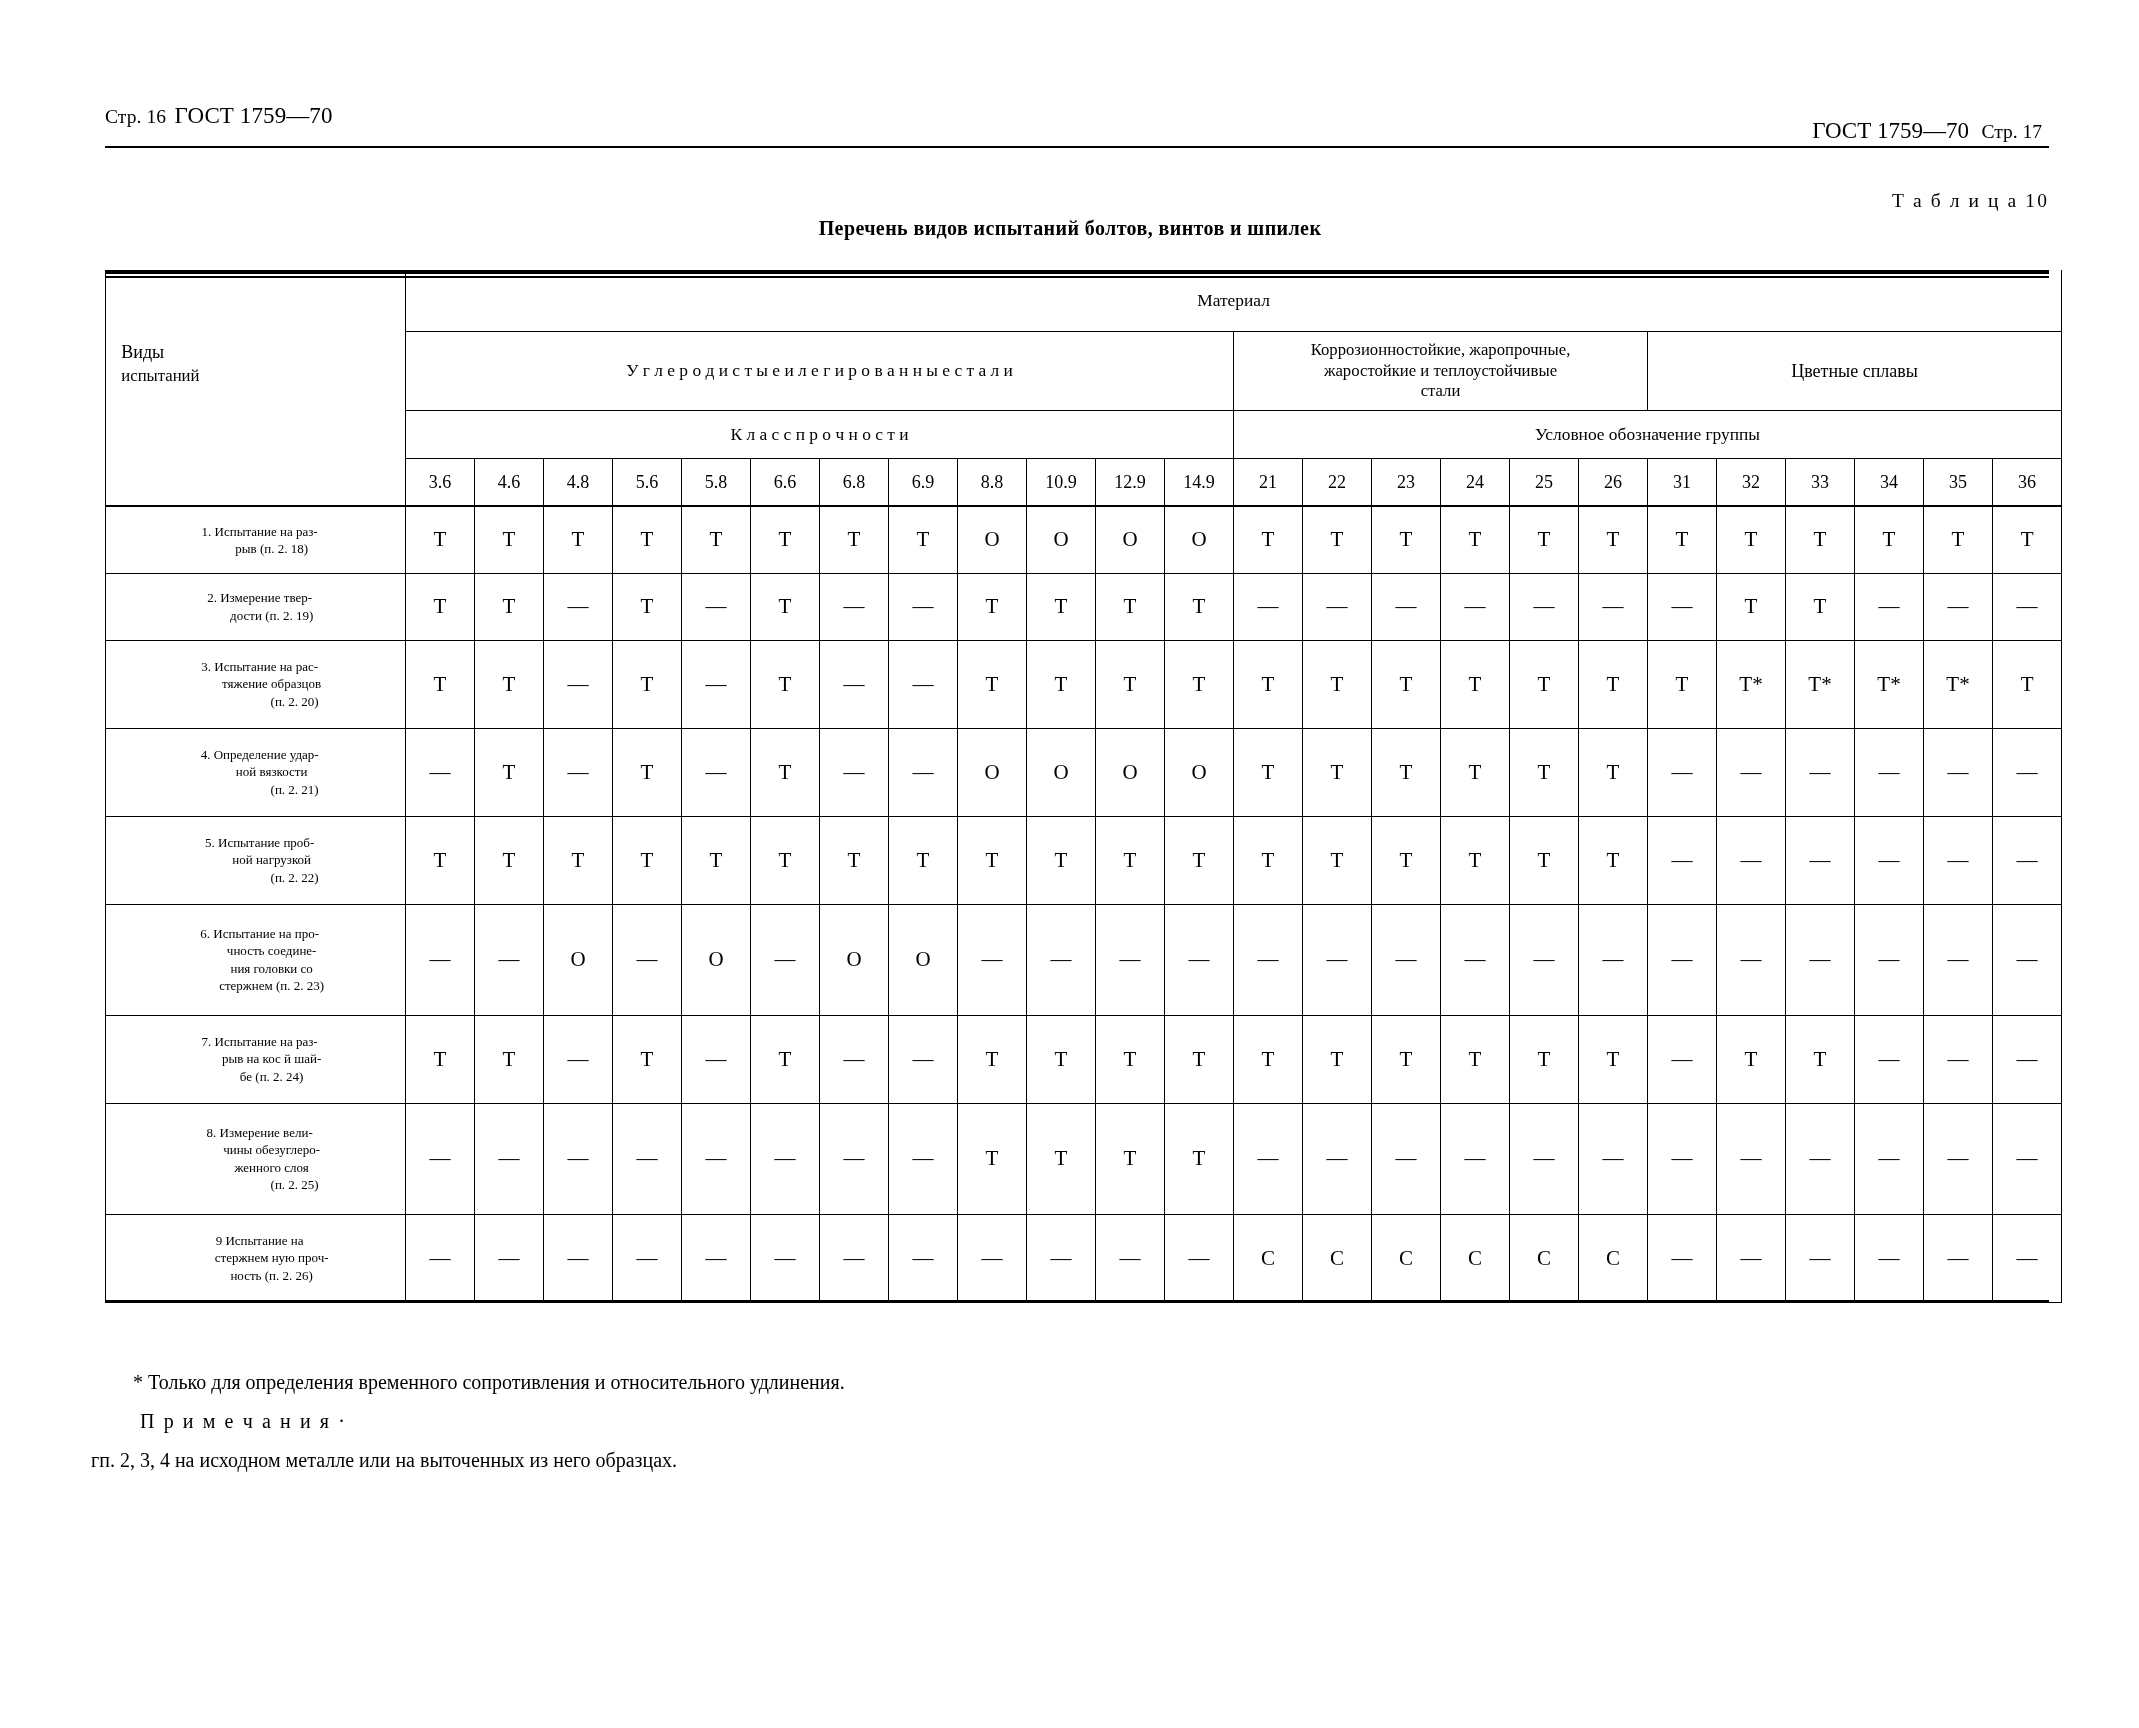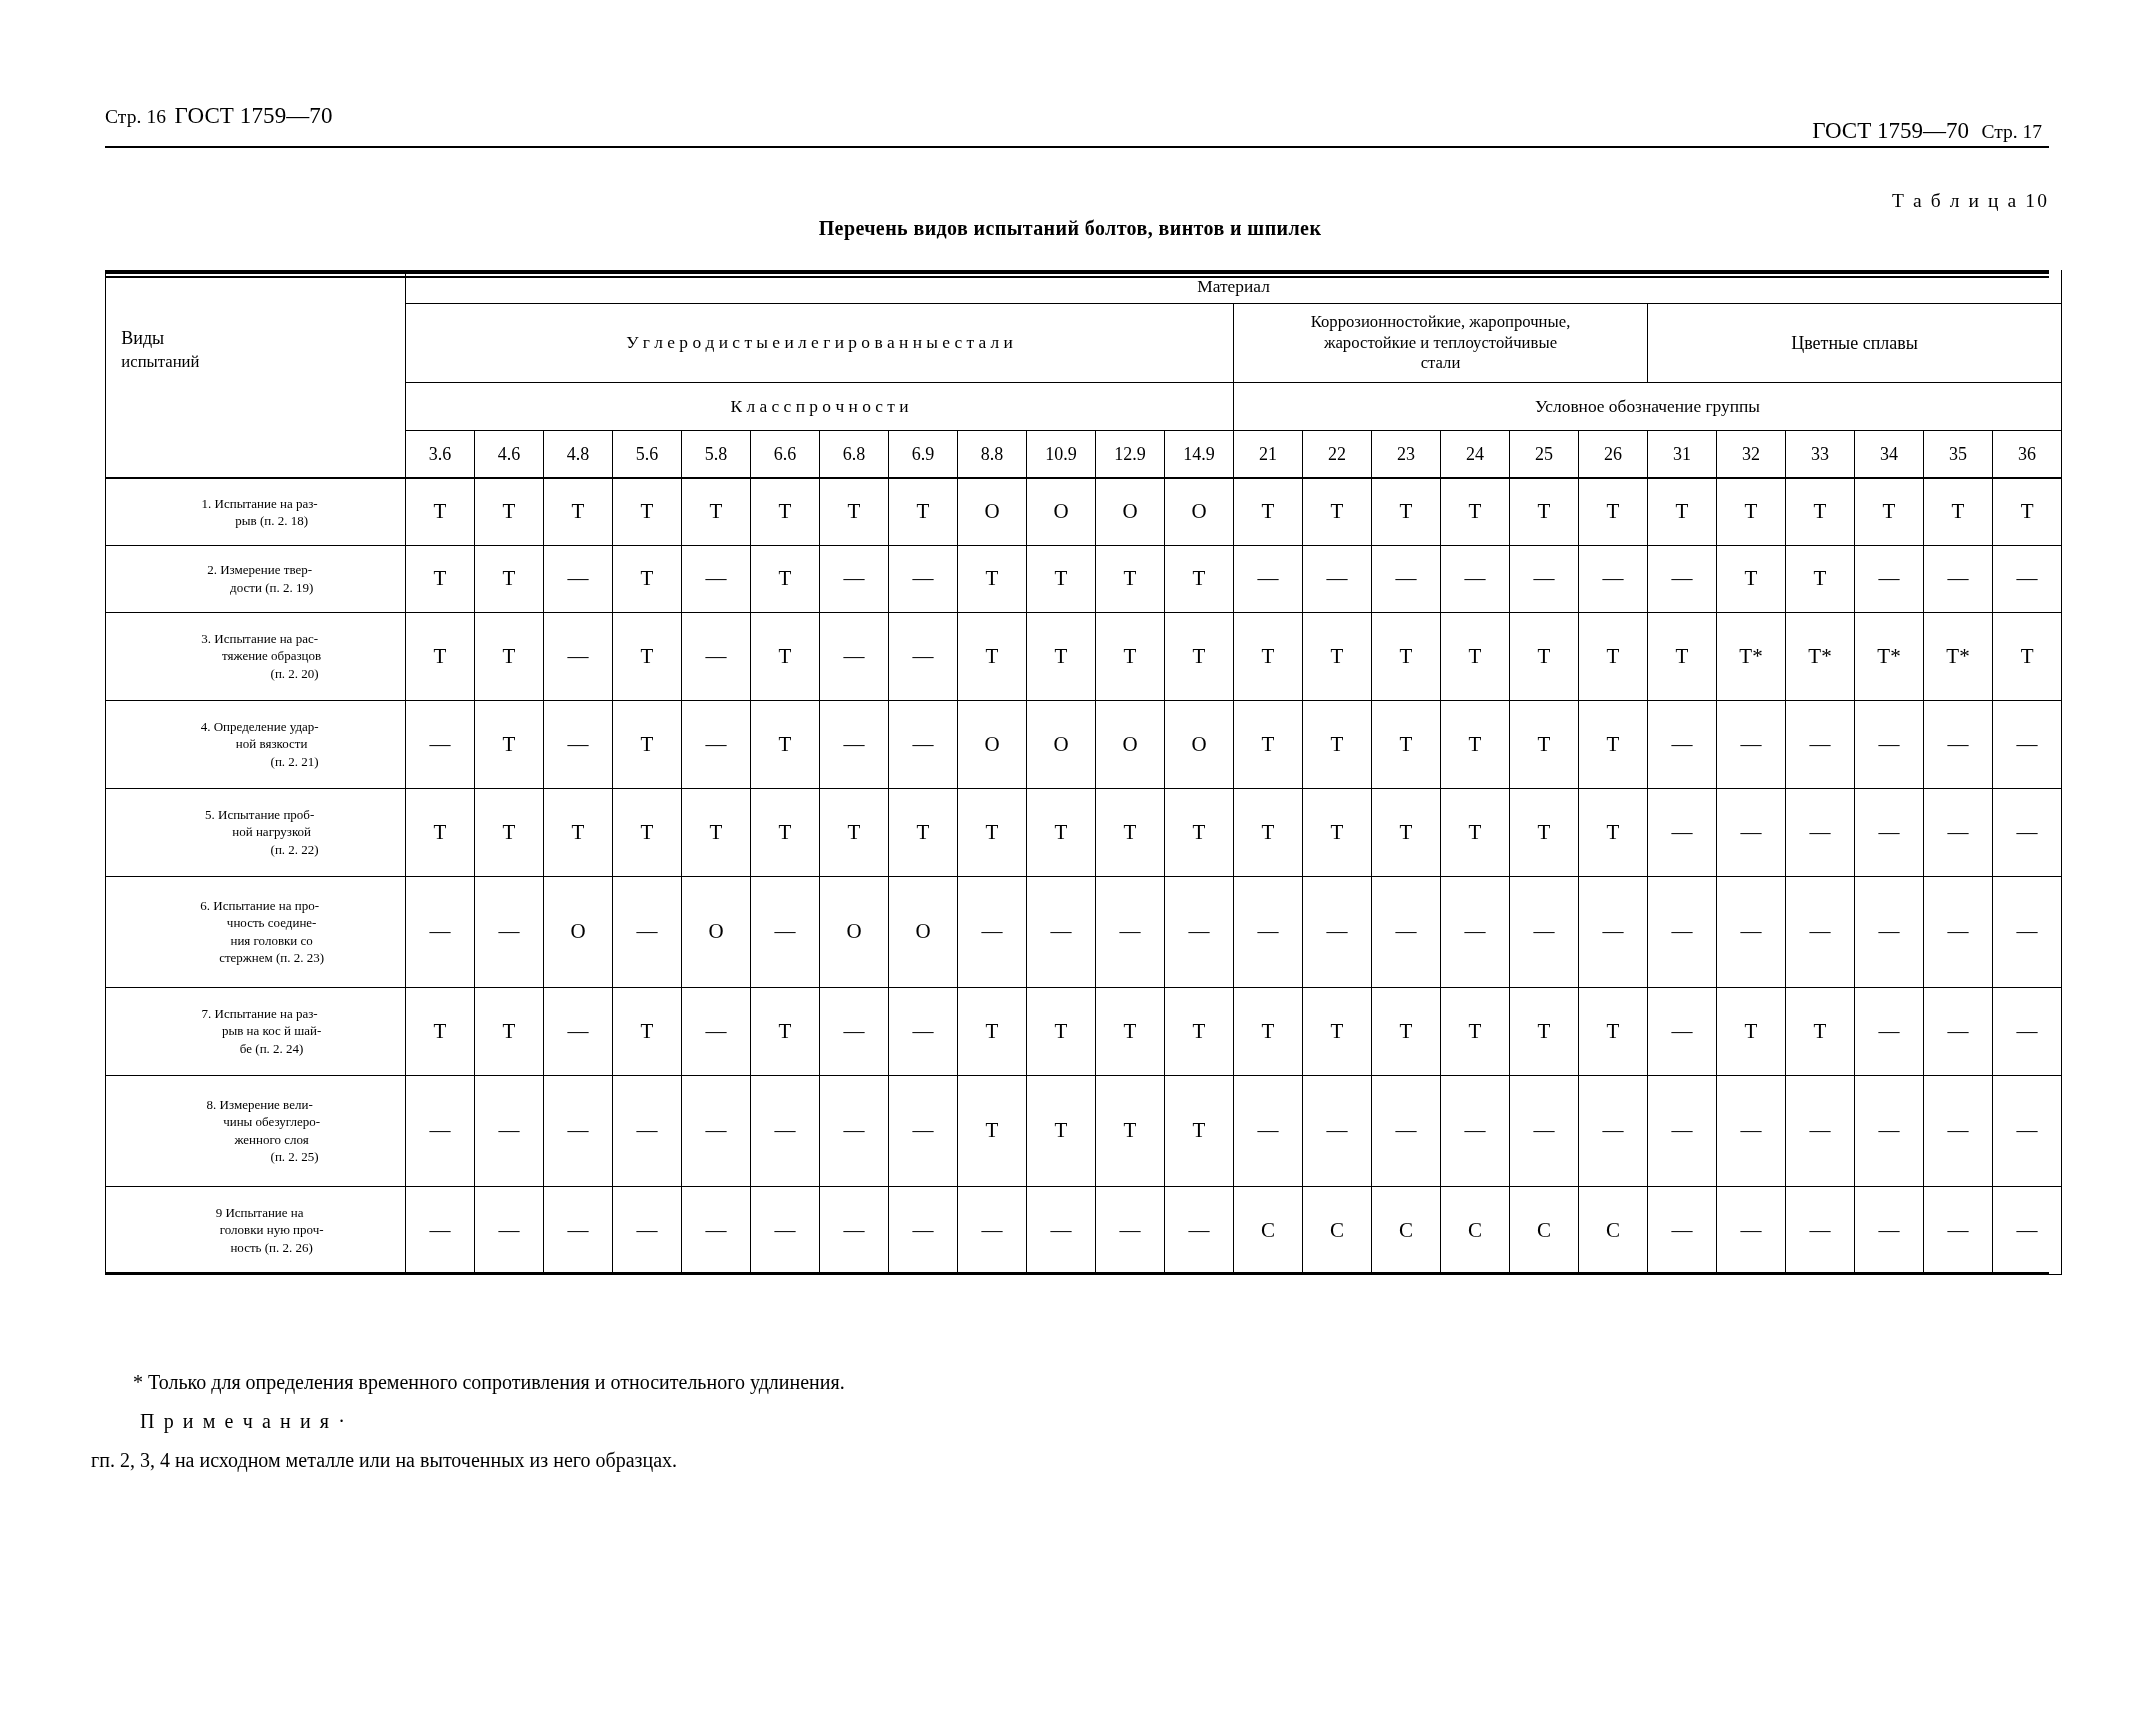--- a/index.html
+++ b/index.html
@@ -108,21 +108,21 @@
     background: #000;
   }
   .t-bot {
     position: absolute;
     left: 0; bottom: 0;
     width: 1944px;
     height: 2.8px;
     background: #000;
   }
 
-  .hrow-mat td { height: 33px; font-size: 17.4px; font-family: Liberation Serif, serif; }
+  .hrow-mat td { height: 61px; font-size: 17.4px; font-family: Liberation Serif, serif; }
   .hrow-grp td { height: 78px; font-size: 17.4px; line-height: 1.25; }
   .hrow-cls td { height: 47px; font-size: 17.4px; }
   .hrow-num td { height: 46px; font-size: 18px; }
 
   .sep-h { border-bottom: 1.4px solid #000; }
   .sep-h-thick { border-bottom: 2.1px solid #000; margin-top: 12px; }
 
   .vt-label {
     text-align: left;
     padding-left: 15.3px !important;
@@ -497,21 +497,21 @@
             <td class="sep-h mark-dash">—</td>
             <td class="sep-h mark-dash">—</td>
             <td class="sep-h mark-dash">—</td>
             <td class="sep-h mark-dash">—</td>
             <td class="sep-h mark-dash">—</td>
             <td class="sep-h mark-dash">—</td>
           </tr>
           <tr class="rowlabel tall">
             <td class="vt-label sep-h">
               <div style="">9  Испытание на</div>
-              <div style="padding-left:24px;">головки ную проч-</div>
+              <div style="padding-left:24px;">стержнем ную проч-</div>
               <div style="padding-left:24px;">ность (п. 2. 26)</div>
             </td>
             <td class="sep-h mark-dash">—</td>
             <td class="sep-h mark-dash">—</td>
             <td class="sep-h mark-dash">—</td>
             <td class="sep-h mark-dash">—</td>
             <td class="sep-h mark-dash">—</td>
             <td class="sep-h mark-dash">—</td>
             <td class="sep-h mark-dash">—</td>
             <td class="sep-h mark-dash">—</td>

